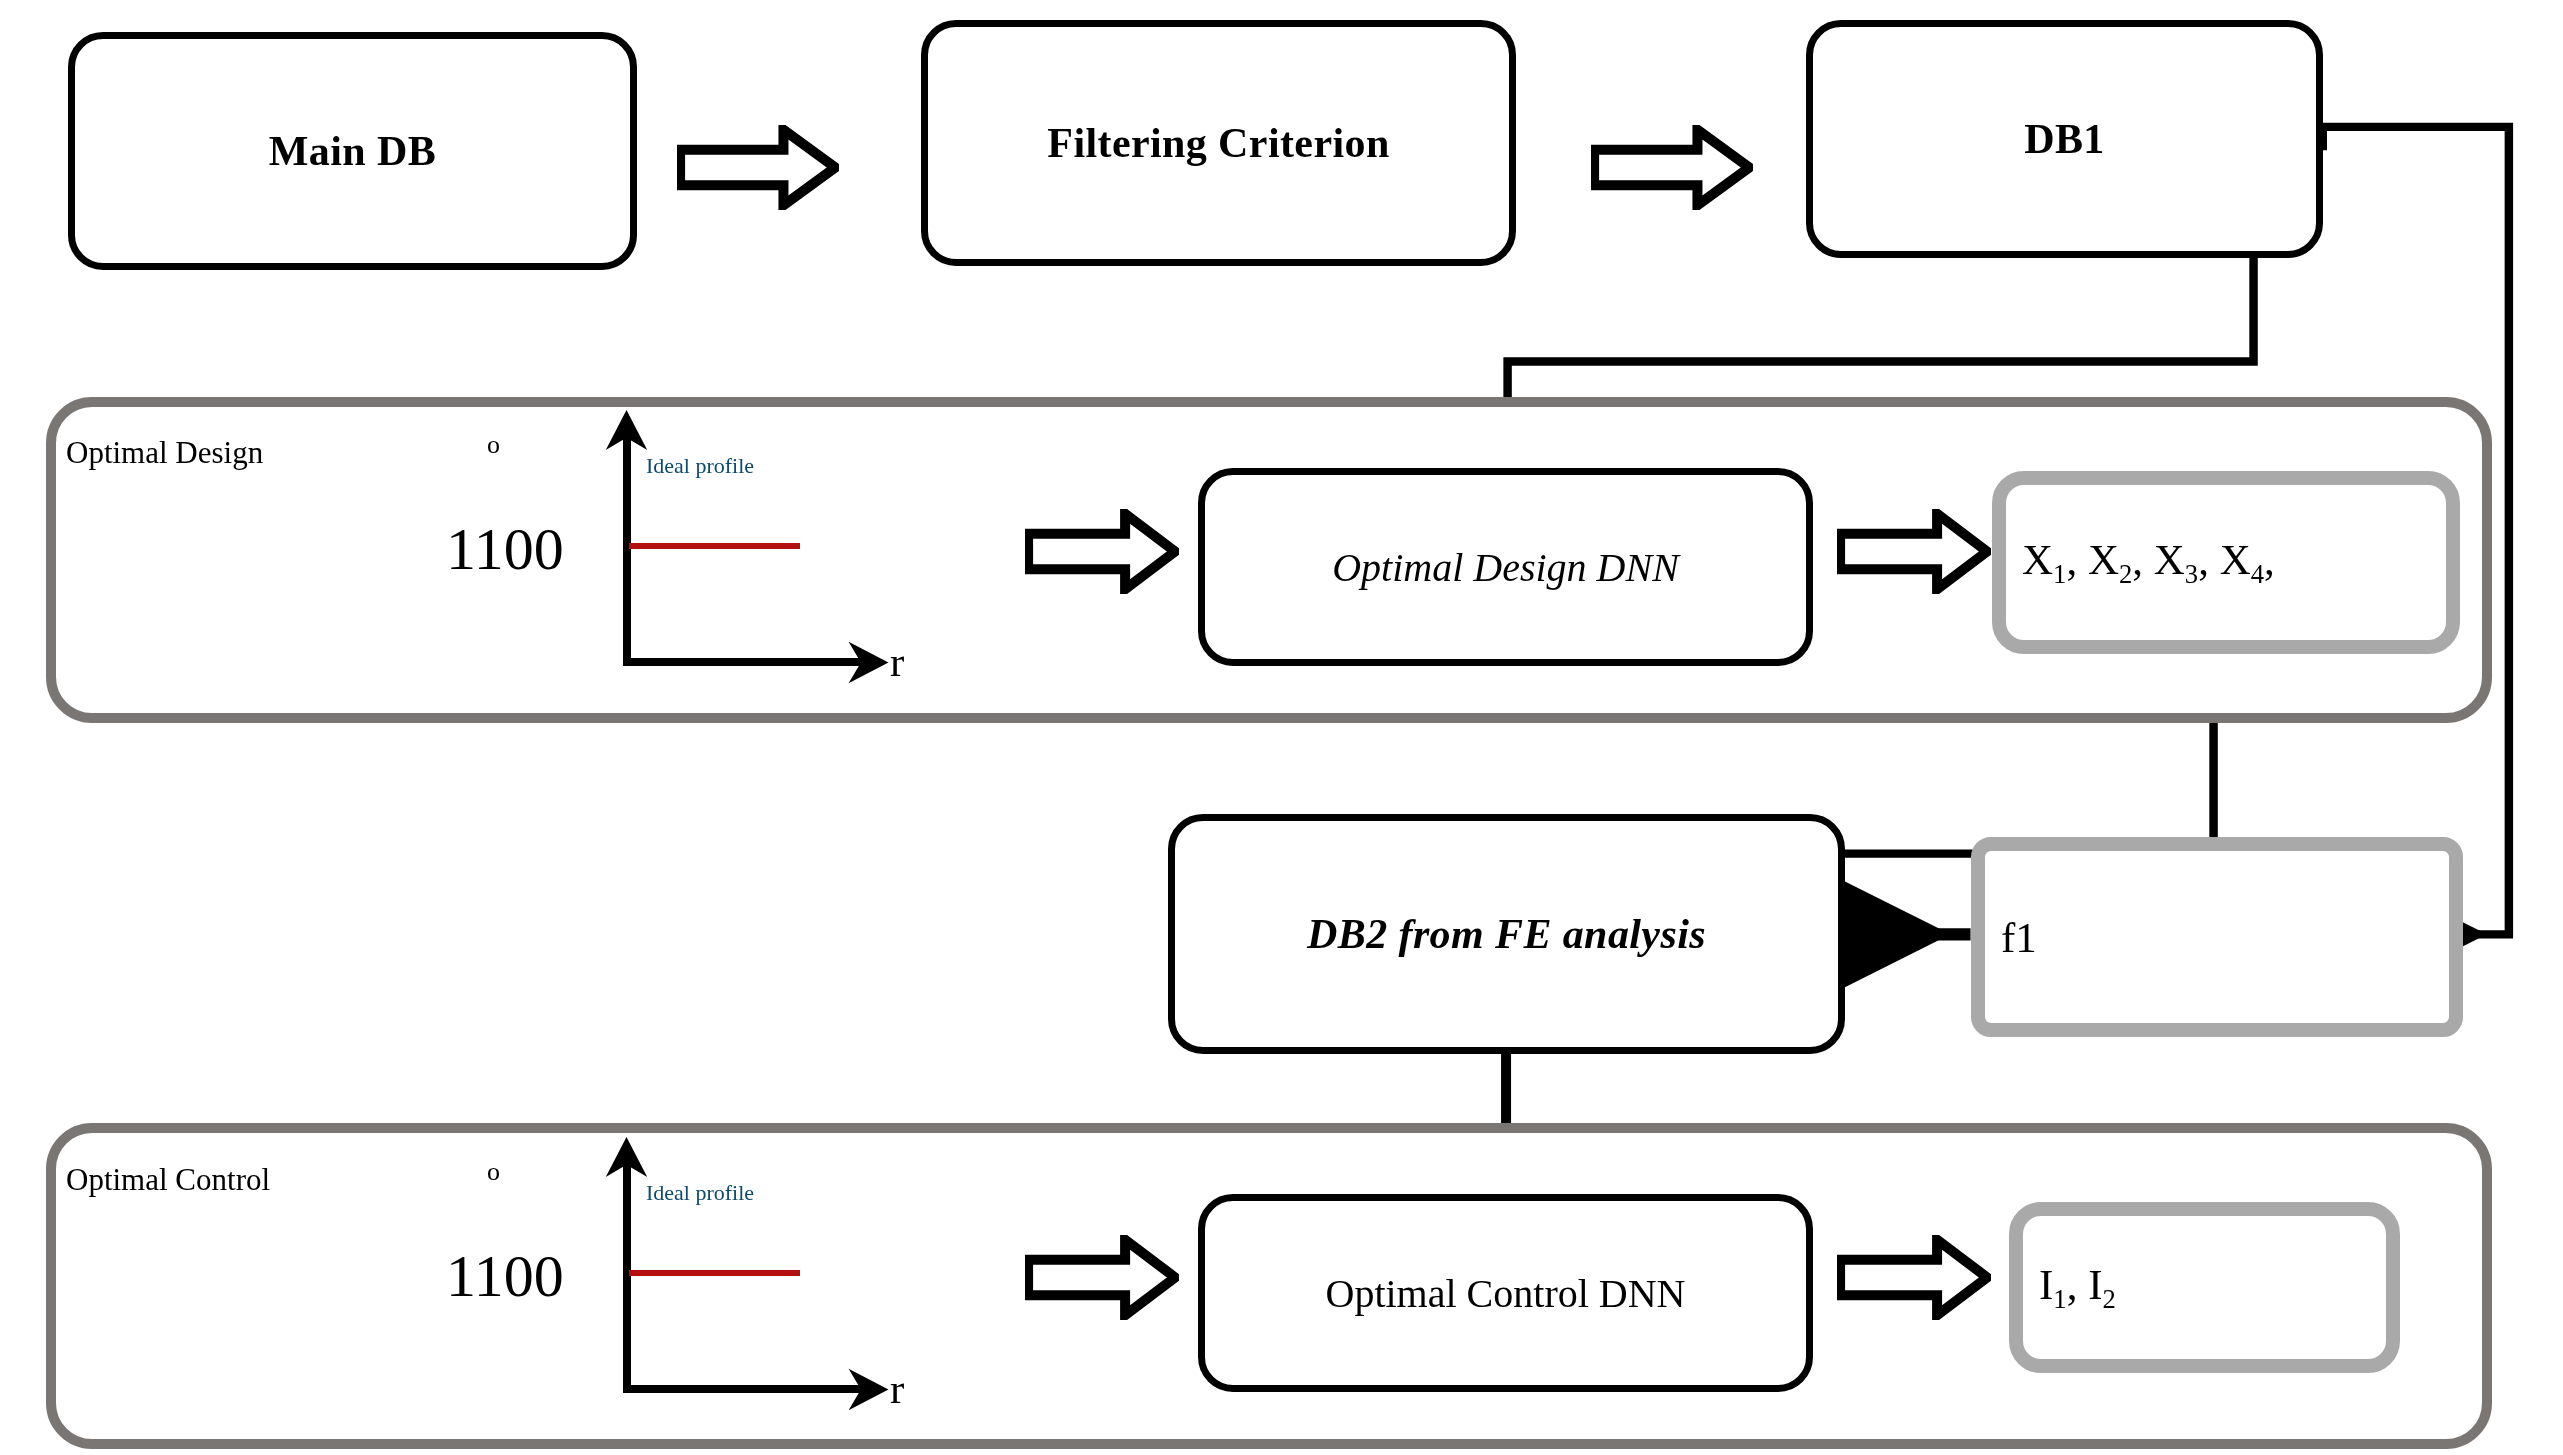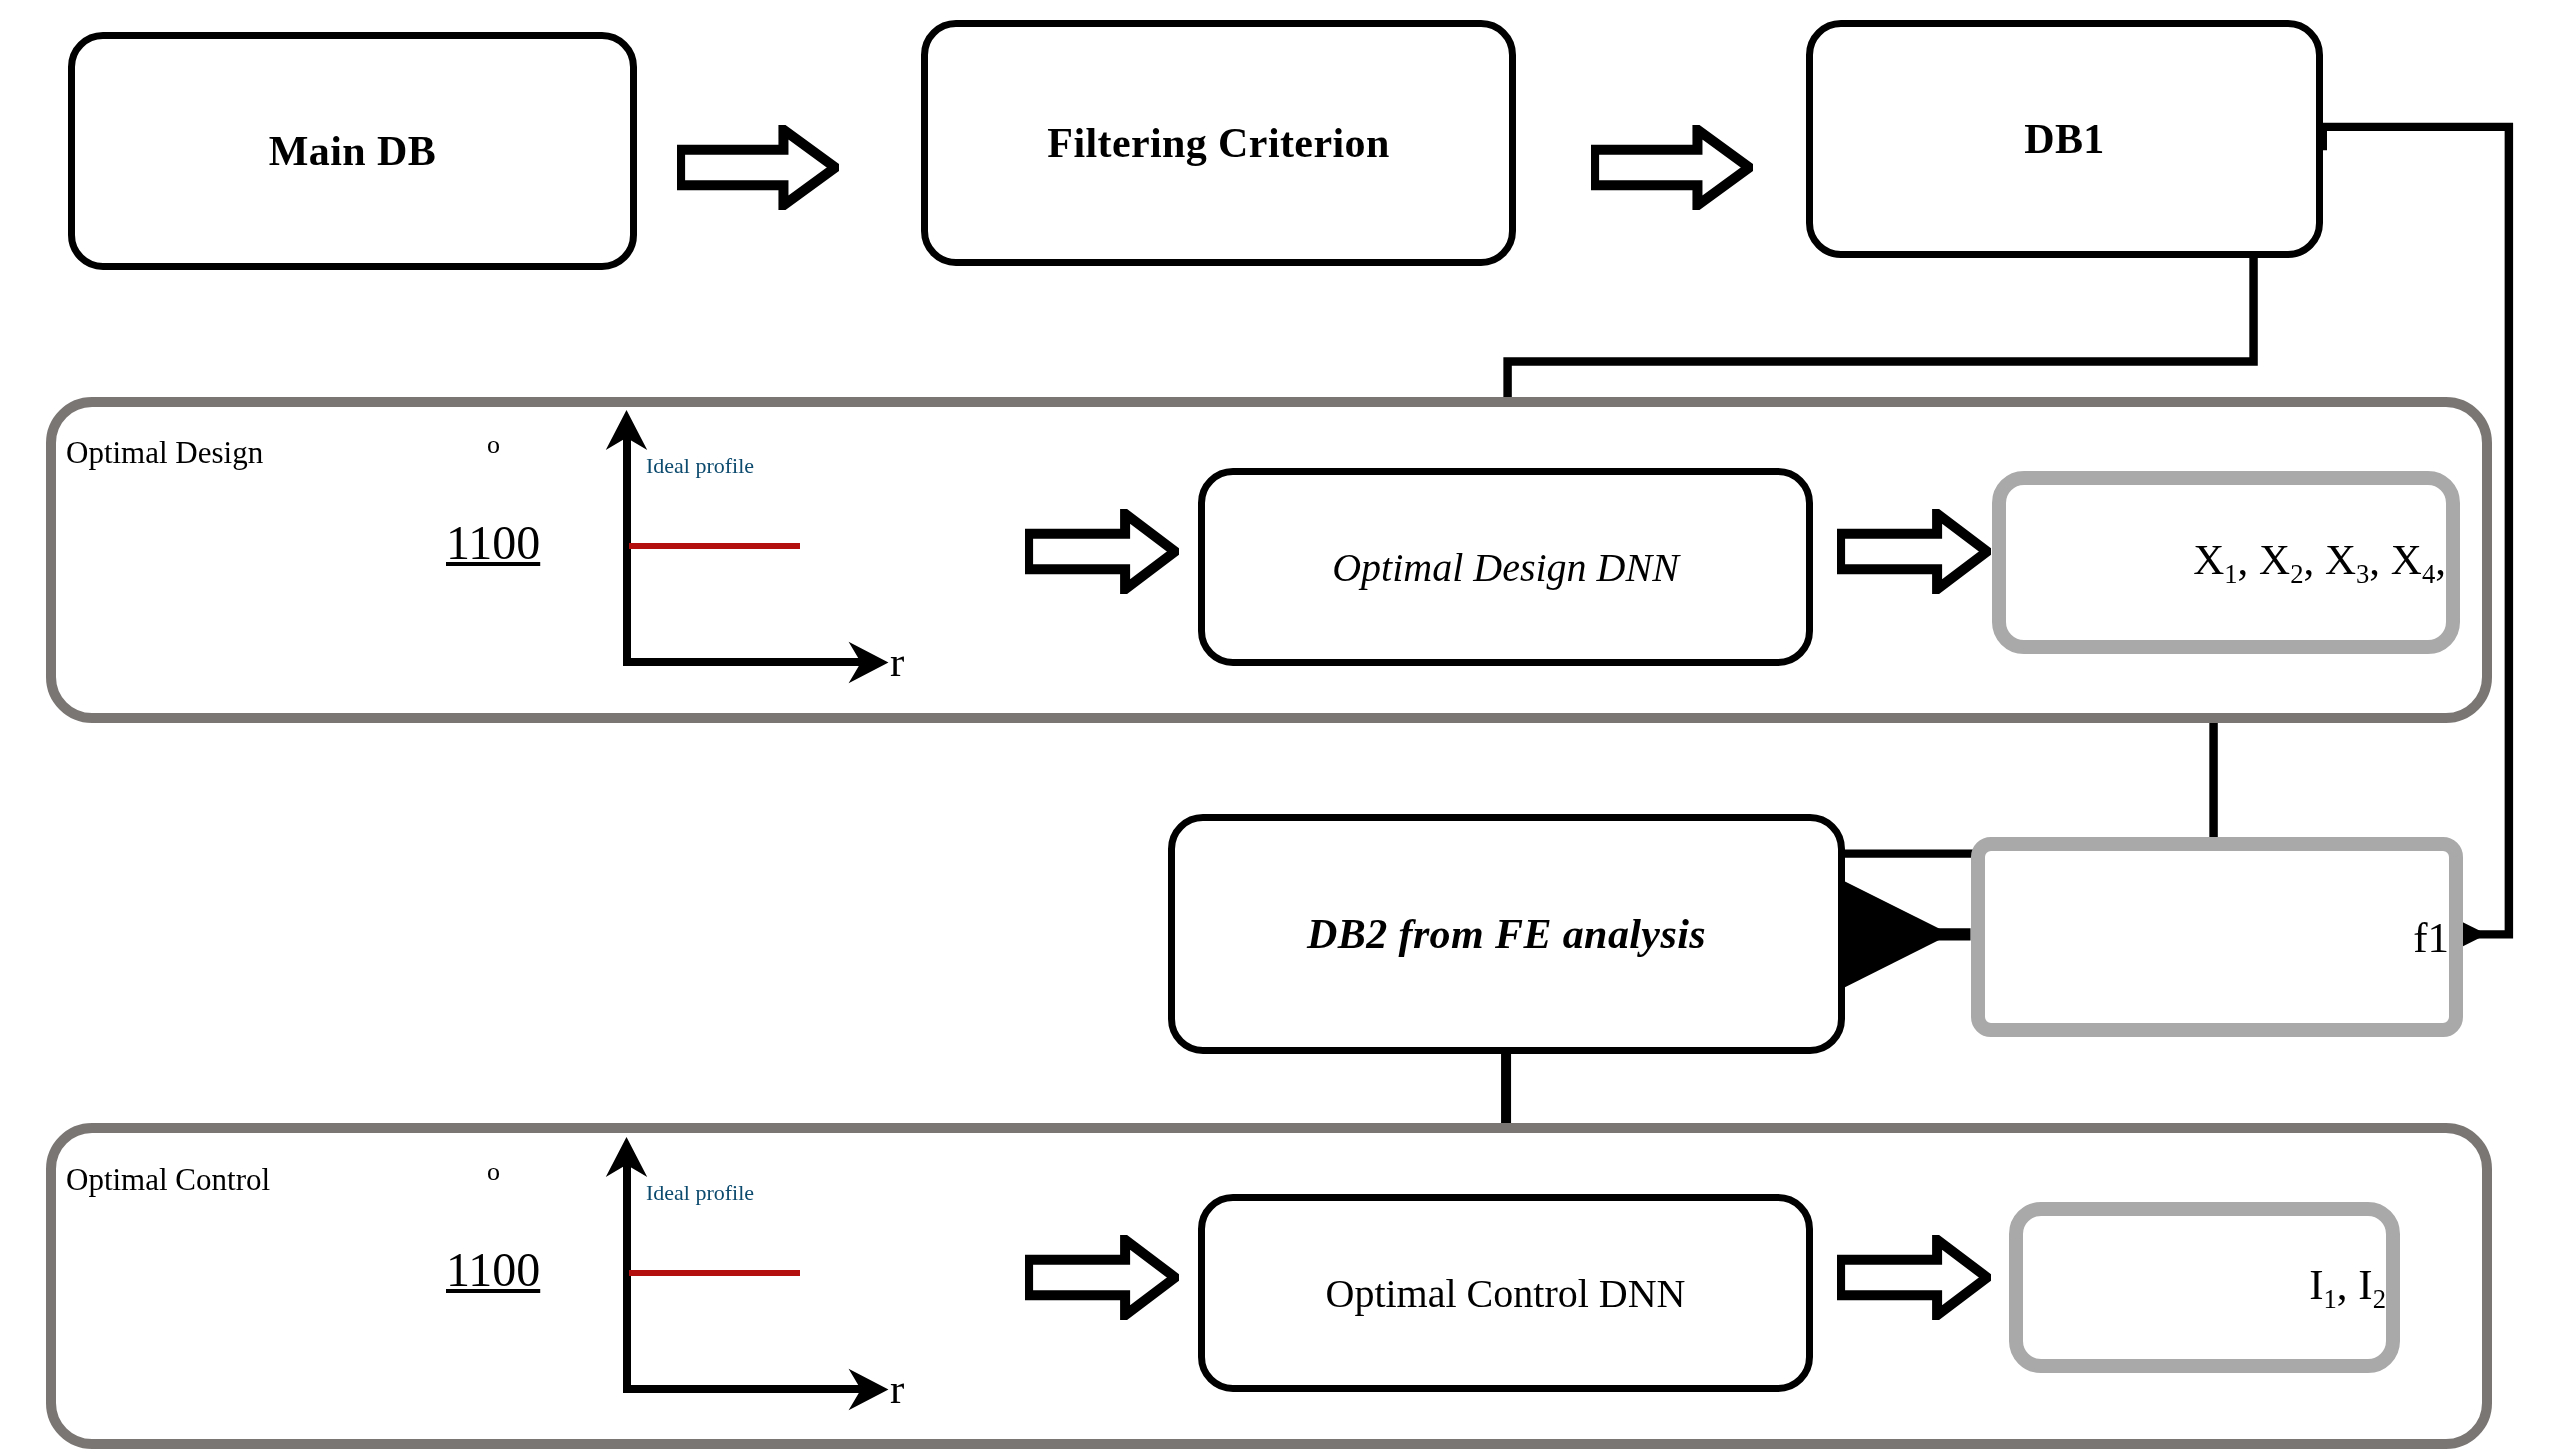--- a/index.html
+++ b/index.html
@@ -66,21 +66,22 @@
 
   
   .gray-box {
     position: absolute;
     box-sizing: border-box;
     border: 14px solid #a9a9a9;
     border-radius: 32px;
     background: #ffffff;
     display: flex;
     align-items: center;
-    justify-content: flex-end;
+    justify-content: flex-start;
+    padding-left: 16px;
   }
   .var-text {
     font-size: 43px;
     color: #000000;
     white-space: nowrap;
   }
   .var-text sub {
     font-size: 0.62em;
     vertical-align: -0.35em;
   }
@@ -99,24 +100,23 @@
     background: #000000;
     height: 7.7px;
   }
   .red-line {
     position: absolute;
     background: #b40f0f;
     height: 6.2px;
   }
   .plot-ylabel {
     position: absolute;
-    font-size: 48px;
-    color: #000000;
-    white-space: nowrap;
-    text-decoration: underline;
+    font-size: 60px;
+    color: #000000;
+    white-space: nowrap;
   }
   .plot-deg {
     position: absolute;
     font-size: 26px;
     color: #000000;
   }
   .plot-xlabel {
     position: absolute;
     font-size: 43px;
     color: #000000;

